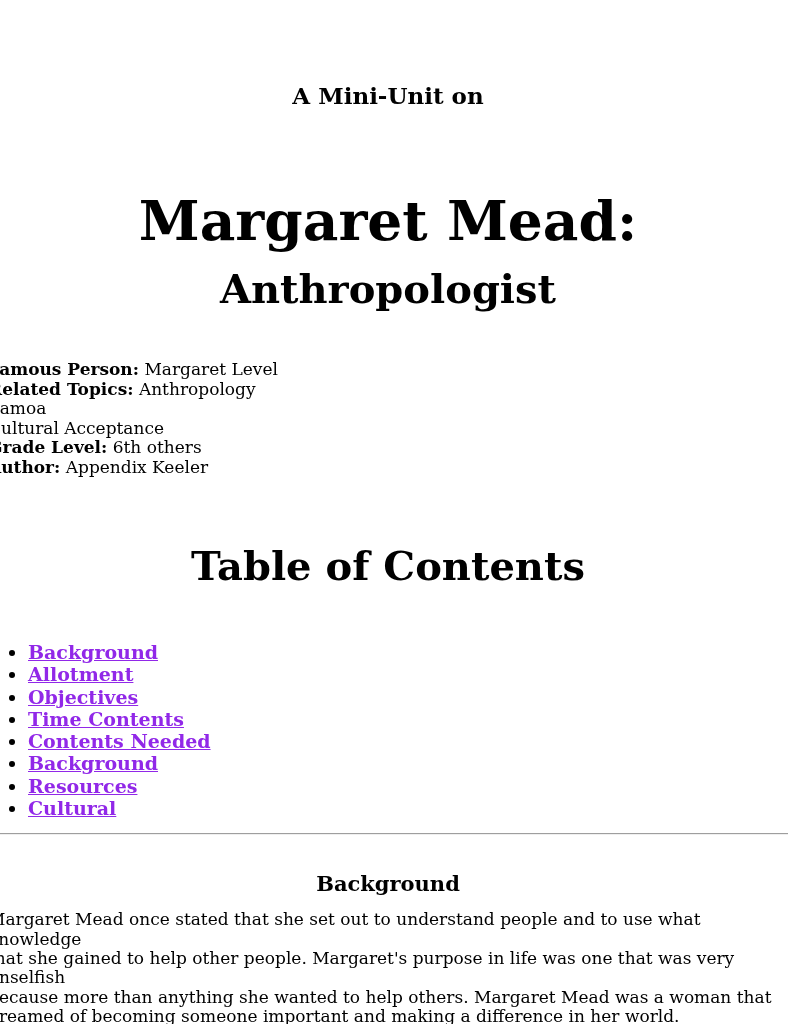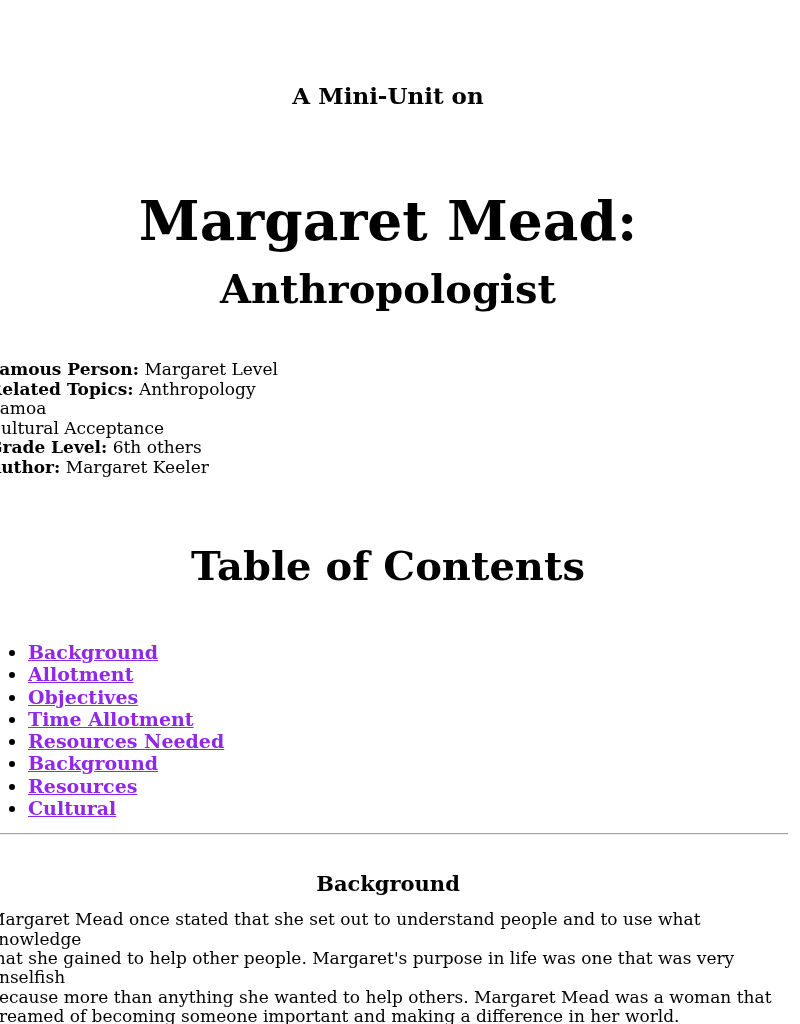--- a/index.html
+++ b/index.html
@@ -103,37 +103,37 @@
       <div class="meta-line"><b>Famous Person:</b> <span>Margaret Level</span></div>
 
       <div class="meta-line"><b>Related Topics:</b> <span>Anthropology</span></div>
 
       <div class="meta-line"><b></b> <span>Samoa</span></div>
 
       <div class="meta-line"><b></b> <span>Cultural Acceptance</span></div>
 
       <div class="meta-line"><b>Grade Level:</b> <span>6th others</span></div>
 
-      <div class="meta-line"><b>Author:</b> <span>Margaret Keeler</span></div>
+      <div class="meta-line"><b>Author:</b> <span>Appendix Keeler</span></div>
 
   </div>
 
   <div class="toc-heading">Table of Contents</div>
 
   <ul class="toc">
 
       <li><a>Background</a></li>
 
       <li><a>Allotment</a></li>
 
       <li><a>Objectives</a></li>
 
-      <li><a>Time Allotment</a></li>
+      <li><a>Time Contents</a></li>
 
-      <li><a>Resources Needed</a></li>
+      <li><a>Contents Needed</a></li>
 
       <li><a>Background</a></li>
 
       <li><a>Resources</a></li>
 
       <li><a>Cultural</a></li>
 
   </ul>
 
   <hr class="rule">

